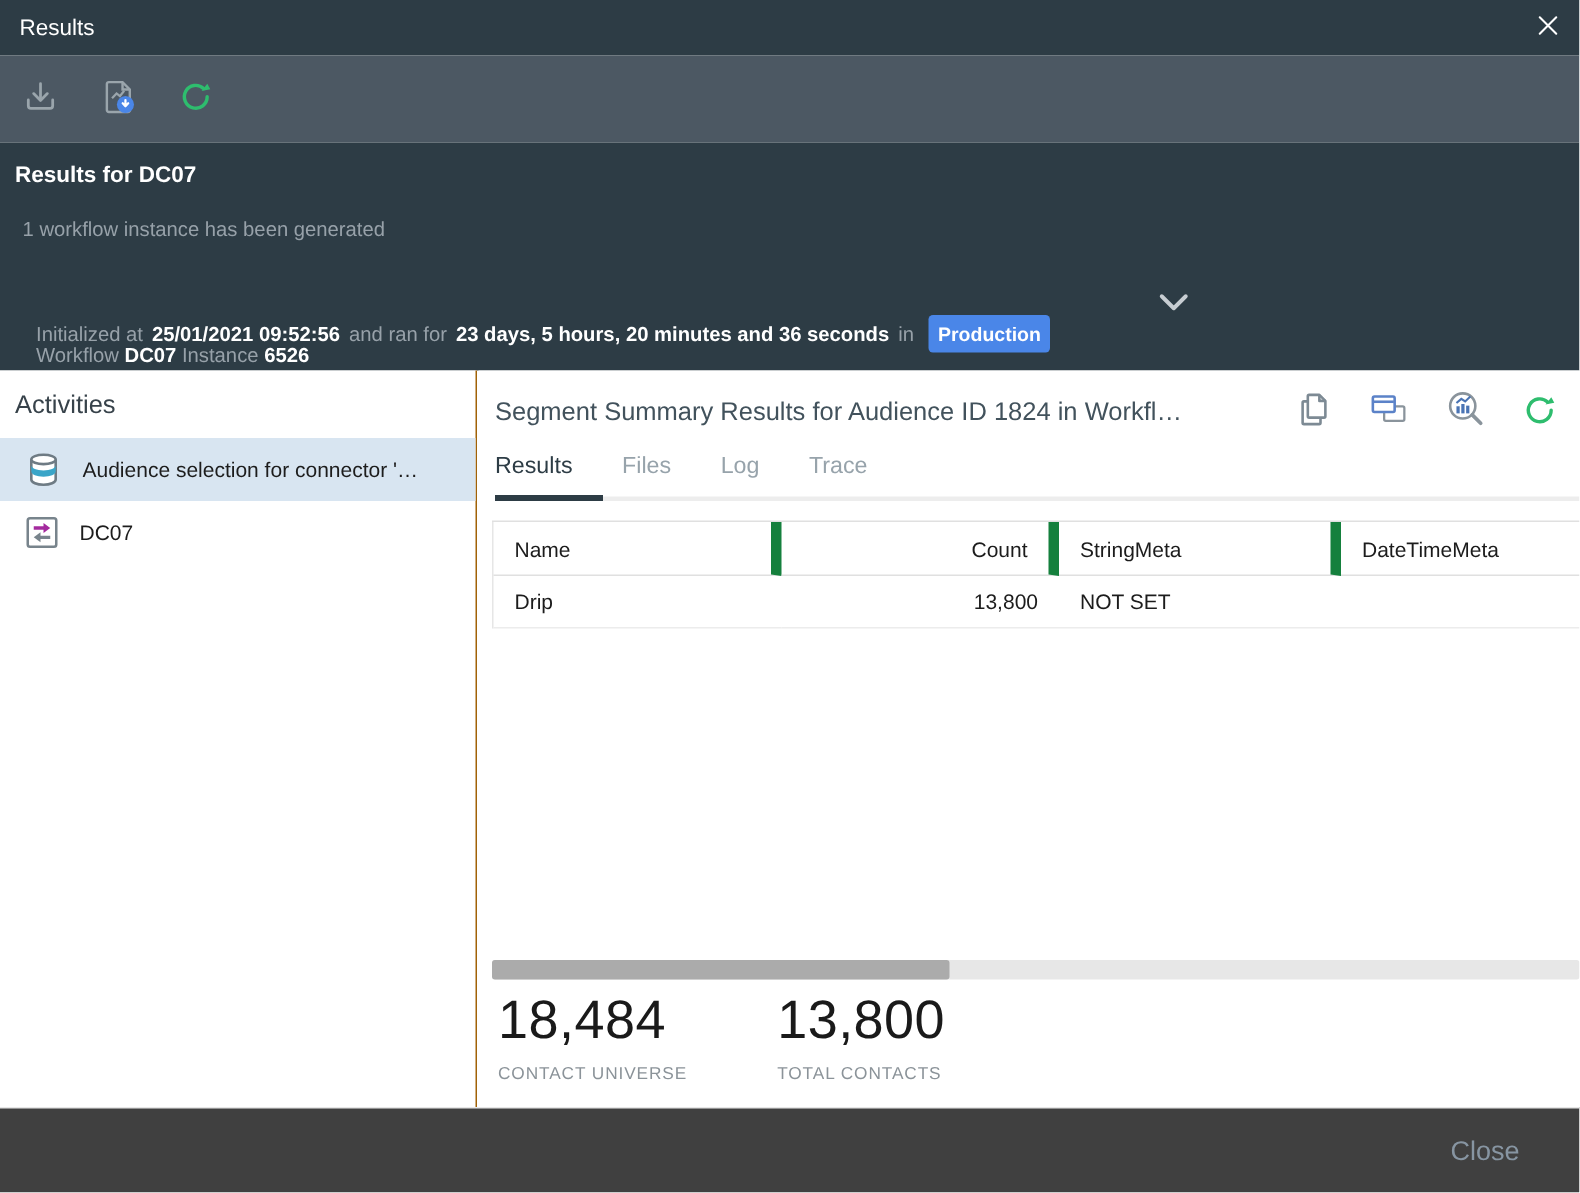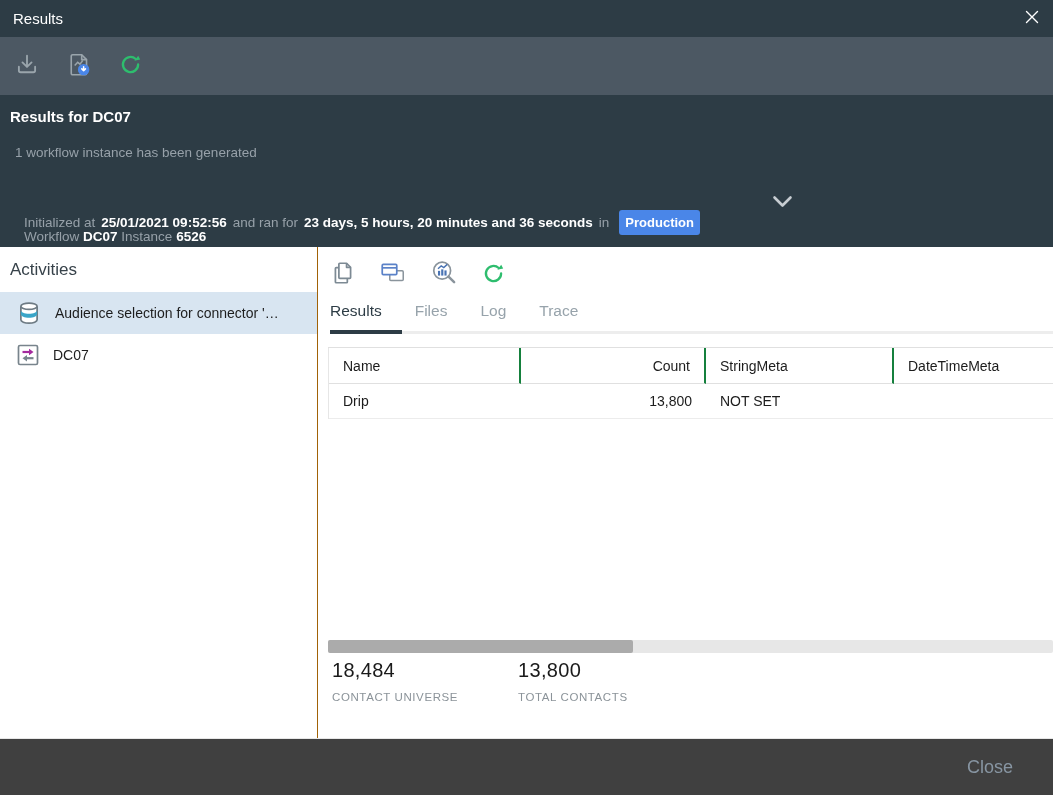--- a/index.html
+++ b/index.html
@@ -47,36 +47,36 @@
   .tabs { position: absolute; top: 53px; left: 11px; right: 0; height: 34px; display: flex; gap: 33px; }
   .tabs::after { content: ''; position: absolute; left: 0; right: 0; bottom: 0; height: 3px; background: #ededed; }
   .tab { position: relative; font-size: 15.5px; color: #97a3ab; padding-bottom: 12px; cursor: pointer; background: none; border: none; font-family: inherit; z-index: 1; }
   .tab.active { color: #2d3c45; }
   .tab.active::after { content: ''; position: absolute; left: 0; right: -20px; bottom: 0; height: 4px; background: #2d3c45; }
 
   
   .tablewrap { position: absolute; top: 100px; left: 9px; right: 0; height: 293px; border-top: 1px solid #e0e0e0; background: #fff; }
   .tgrid { border-left: 1px solid #e6e6e6; }
   .trow { display: flex; }
-  .thead .tcell { height: 36px; border-right: 2px solid #15803d; border-bottom: 1px solid #e0e0e0; font-weight: 500; }
+  .thead .tcell { height: 36px; border-right: 7px solid #15803d; border-bottom: 1px solid #e0e0e0; font-weight: 500; }
   .thead .tcell:last-child { border-right: none; }
   .tbody .tcell { height: 35px; border-bottom: 1px solid #ececec; }
   .tcell { display: flex; align-items: center; padding: 0 14px; font-size: 14px; color: #1c1c1c; overflow: hidden; }
   .c-name { width: 192px; }
   .c-count { width: 185px; justify-content: flex-end; }
   .c-string { width: 188px; }
   .c-datetime { flex: 1; }
 
   
   .hscroll { position: absolute; top: 393px; left: 9px; right: 0; height: 13px; background: #e7e7e7; border-radius: 2px; cursor: pointer; }
   .hscroll-thumb { width: 42%; height: 100%; background: #ababab; border-radius: 2px; cursor: grab; }
 
   
   .stats { position: absolute; top: 412px; left: 13px; display: flex; gap: 60px; }
-  .stat-value { font-size: 20px; font-weight: 500; color: #1a1a1a; letter-spacing: 0.3px; }
+  .stat-value { font-size: 36px; font-weight: 500; color: #1a1a1a; letter-spacing: 0.3px; }
   .stat-label { font-size: 11.5px; color: #8b9399; letter-spacing: 0.6px; margin-top: 9px; }
 
   
   .footer { position: absolute; bottom: 0; left: 0; right: 0; height: 57px; background: #404040; border-top: 1px solid #e7e7e7;
     display: flex; align-items: center; justify-content: flex-end; padding-right: 40px; }
   .close-btn { color: #8795a2; font-size: 18px; background: none; border: none; cursor: pointer; font-family: inherit; }
 </style>
 </head>
 <body>
 
@@ -174,20 +174,21 @@
           <path d="M11 11.9l-4.5 3.3 4.5 3.3z" fill="#78848c"></path>
         </svg>
       </span>
       <span class="label">DC07</span>
     </div>
   </div>
 
   <div class="main">
 
     <div class="panel-header">
+      <span class="panel-title">Segment Summary Results for Audience ID 1824 in Workfl…</span>
       <span class="panel-icons">
         <button class="icon-btn">
           <span>
             <svg width="26" height="26" viewBox="0 0 24 24" fill="none" stroke="#7d8a94" stroke-width="1.6" stroke-linejoin="round">
               <path d="M9 3h6.3L19 6.7v9.5a.8.8 0 0 1-.8.8H9a.8.8 0 0 1-.8-.8V3.8A.8.8 0 0 1 9 3z"></path>
               <path d="M15.3 3v3.7H19"></path>
               <path d="M8.2 7H5.8a.8.8 0 0 0-.8.8v12.4a.8.8 0 0 0 .8.8h9.4a.8.8 0 0 0 .8-.8V17"></path>
             </svg>
           </span>
         </button>

